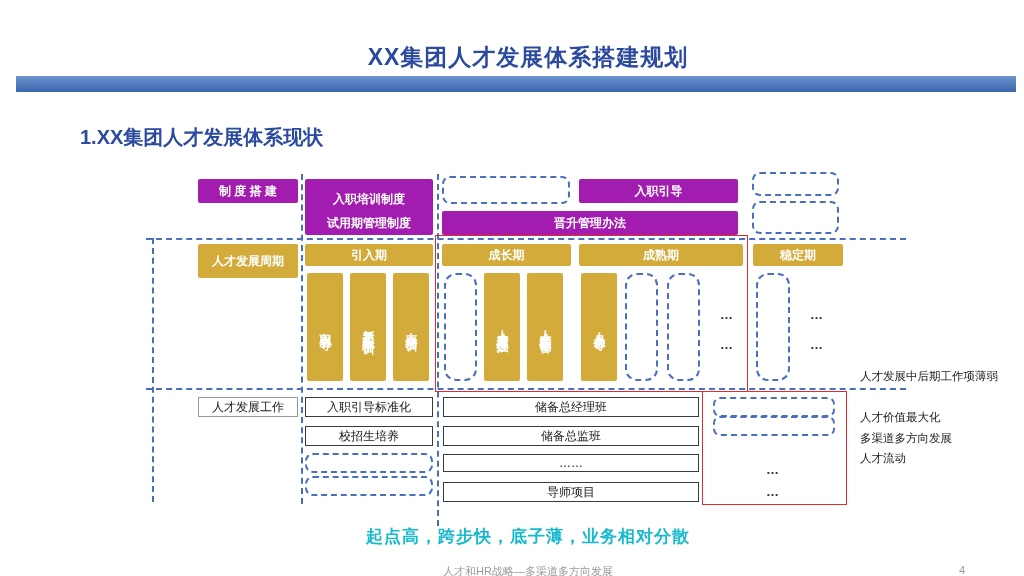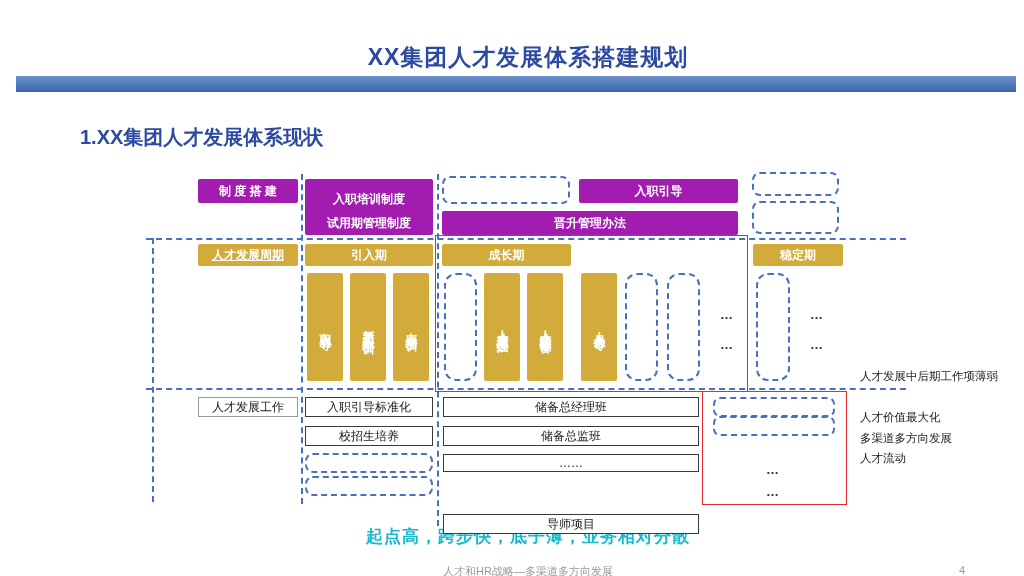--- a/index.html
+++ b/index.html
@@ -46,23 +46,24 @@
   <div class="abs bluebox" style="left:182px;top:163px;width:100px;height:24px;">制 度 搭 建</div>
   <div class="abs bluebox" style="left:289px;top:163px;width:128px;height:41px;">入职培训制度</div>
   <div class="abs dashedbox" style="left:426px;top:160px;width:128px;height:28px;"></div>
   <div class="abs bluebox" style="left:563px;top:163px;width:159px;height:24px;">入职引导</div>
   <div class="abs dashedbox" style="left:736px;top:156px;width:87px;height:24px;"></div>
 
   <div class="abs bluebox" style="left:289px;top:195px;width:128px;height:24px;">试用期管理制度</div>
   <div class="abs bluebox" style="left:426px;top:195px;width:296px;height:24px;">晋升管理办法</div>
   <div class="abs dashedbox" style="left:736px;top:185px;width:87px;height:33px;"></div>
 
-  <div class="abs yellowbox" style="left:182px;top:228px;width:100px;height:22px;text-decoration:underline;">人才发展周期</div>
+  <div class="abs yellowbox" style="left:182px;top:228px;width:100px;height:34px;">人才发展周期</div>
   <div class="abs yellowbox" style="left:289px;top:228px;width:128px;height:22px;">引入期</div>
   <div class="abs yellowbox" style="left:426px;top:228px;width:129px;height:22px;">成长期</div>
+  <div class="abs yellowbox" style="left:563px;top:228px;width:164px;height:22px;">成熟期</div>
   <div class="abs yellowbox" style="left:737px;top:228px;width:90px;height:22px;">稳定期</div>
 
   <div class="abs yellowbox vtext" style="left:291px;top:257px;width:36px;height:108px;">入职引导</div>
   <div class="abs yellowbox vtext" style="left:334px;top:257px;width:36px;height:108px;">新员工入职培训</div>
   <div class="abs yellowbox vtext" style="left:377px;top:257px;width:36px;height:108px;">在岗培训</div>
 
   <div class="abs dashedbox" style="left:428px;top:257px;width:33px;height:108px;border-radius:12px;"></div>
   <div class="abs yellowbox vtext" style="left:468px;top:257px;width:36px;height:108px;">人才发展选拔</div>
   <div class="abs yellowbox vtext" style="left:511px;top:257px;width:36px;height:108px;">人才梯队储备</div>
 
@@ -81,21 +82,21 @@
 
   <div class="abs graybox" style="left:182px;top:381px;width:100px;height:20px;">人才发展工作</div>
   <div class="abs whitebox" style="left:289px;top:381px;width:128px;height:20px;">入职引导标准化</div>
   <div class="abs whitebox" style="left:289px;top:410px;width:128px;height:20px;">校招生培养</div>
   <div class="abs dashedbox" style="left:289px;top:437px;width:128px;height:17px;"></div>
   <div class="abs dashedbox" style="left:289px;top:460px;width:128px;height:17px;"></div>
 
   <div class="abs whitebox" style="left:427px;top:381px;width:256px;height:20px;">储备总经理班</div>
   <div class="abs whitebox" style="left:427px;top:410px;width:256px;height:20px;">储备总监班</div>
   <div class="abs whitebox" style="left:427px;top:438px;width:256px;height:18px;">……</div>
-  <div class="abs whitebox" style="left:427px;top:466px;width:256px;height:20px;margin-top:32px;">导师项目</div>
+  <div class="abs whitebox" style="left:427px;top:466px;width:256px;height:20px;">导师项目</div>
 
   <div class="abs redrect" style="left:686px;top:375px;width:145px;height:114px;"></div>
   <div class="abs dashedbox" style="left:697px;top:381px;width:122px;height:15px;border-radius:7px;"></div>
   <div class="abs dashedbox" style="left:697px;top:400px;width:122px;height:15px;border-radius:7px;"></div>
   <div class="abs dots" style="left:742px;top:438px;">…</div>
   <div class="abs dots" style="left:742px;top:460px;">…</div>
 
   <div class="abs note" style="left:836px;top:386px;">人才价值最大化</div>
   <div class="abs note" style="left:836px;top:407px;">多渠道多方向发展</div>
   <div class="abs note" style="left:836px;top:427px;">人才流动</div>

